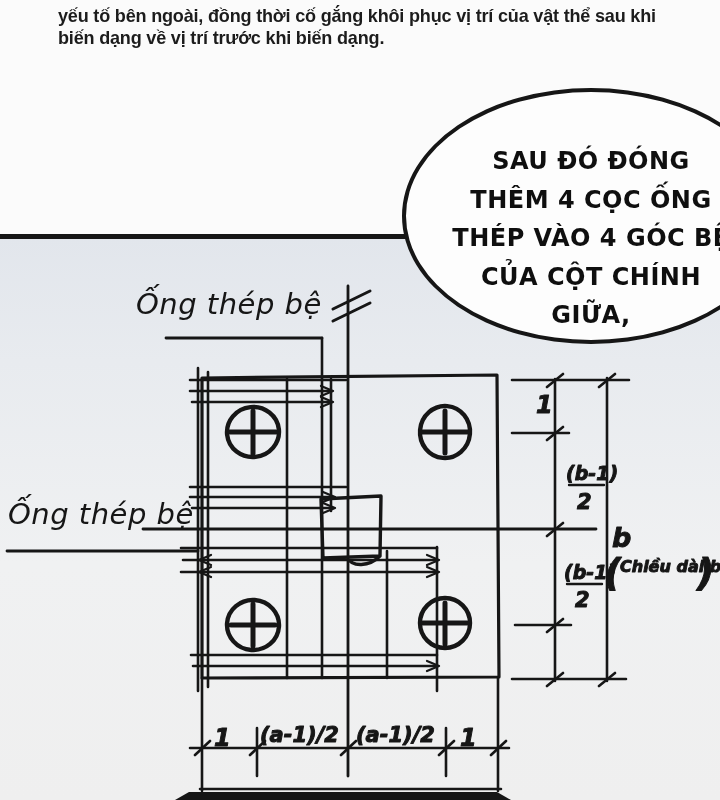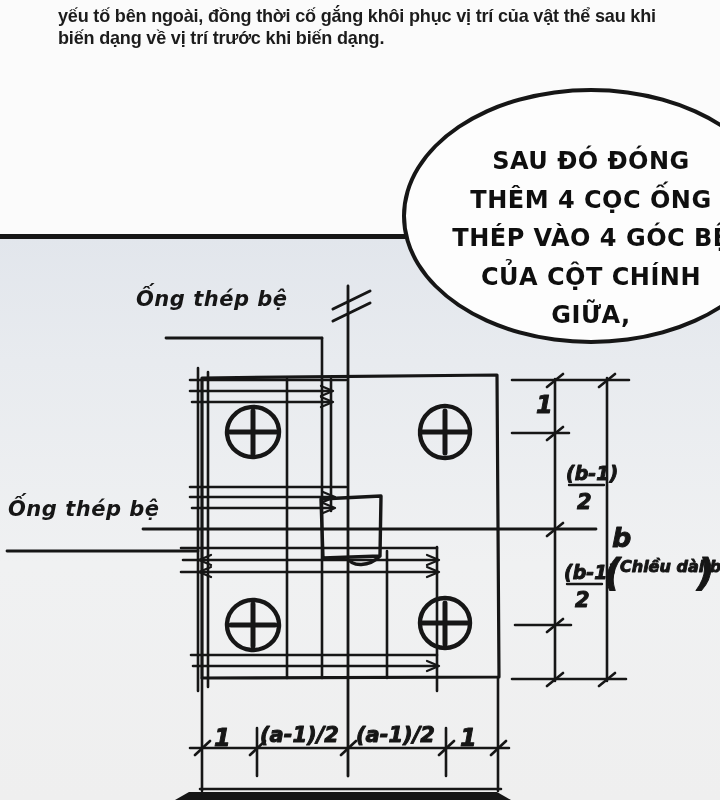--- a/index.html
+++ b/index.html
@@ -21,22 +21,22 @@
     background:linear-gradient(180deg, var(--panel-top,#e2e6ec) 0%, #e8ebef 22%, #f0f1f2 58%, var(--panel-bottom,#efefef) 100%);
     z-index:1;
   }
   .panel-border {
     position:absolute; left:0; top:234px; width:415px; height:5px;
     background:var(--ink); z-index:3;
   }
   svg.diagram { position:absolute; left:0; top:280px; z-index:2; }
   .hand-label {
     position:absolute; z-index:3; color:var(--ink);
-    font-family:"DejaVu Sans", sans-serif; font-style:italic; font-weight:700;
-    font-size:21px; letter-spacing:0.5px; white-space:nowrap;
+    font-family:"DejaVu Sans", sans-serif; font-style:italic; font-weight:400;
+    font-size:29px; letter-spacing:0.5px; white-space:nowrap;
   }
   .label-top  { left:136px; top:287px; }
   .label-left { left:8px;   top:497px; }
   .bubble {
     position:absolute; left:402px; top:88px; width:378px; height:256px;
     background:#fdfdfd; border:4.5px solid var(--ink); border-radius:50%;
     z-index:4;
   }
   .bubble-text {
     position:absolute; left:0; top:50px; width:100%;

